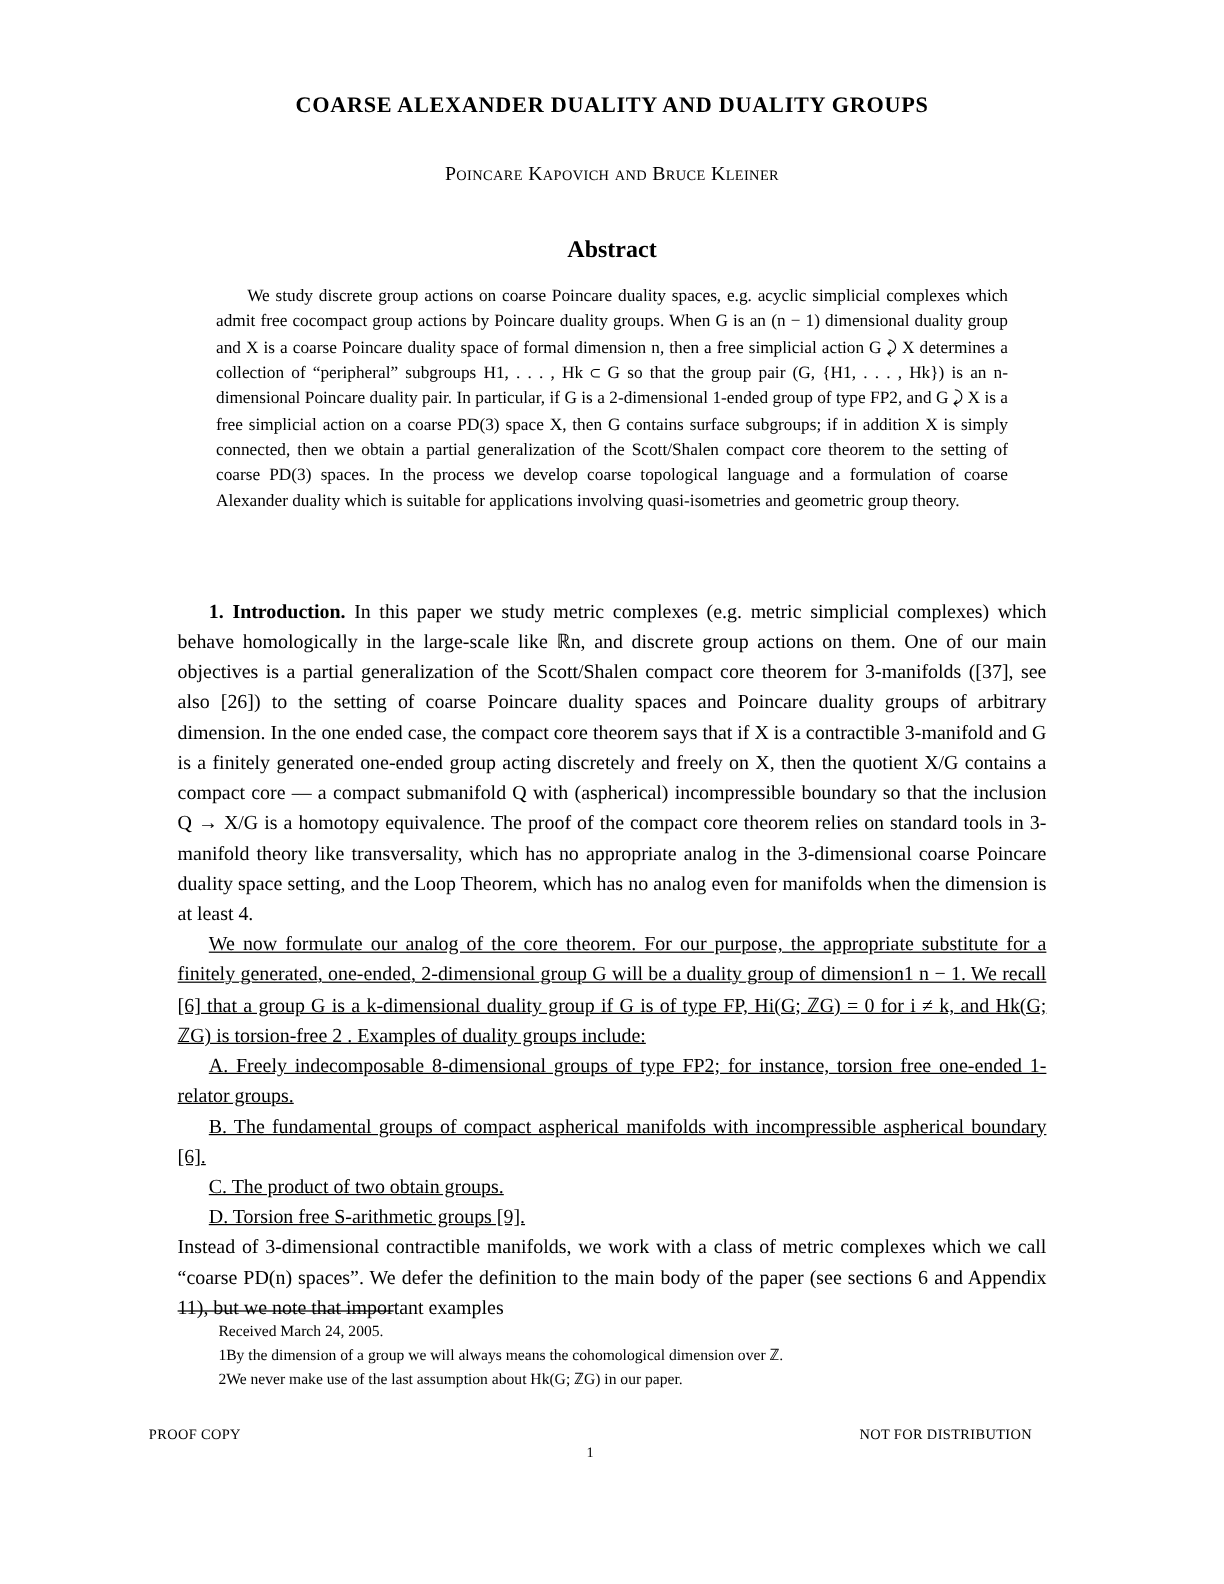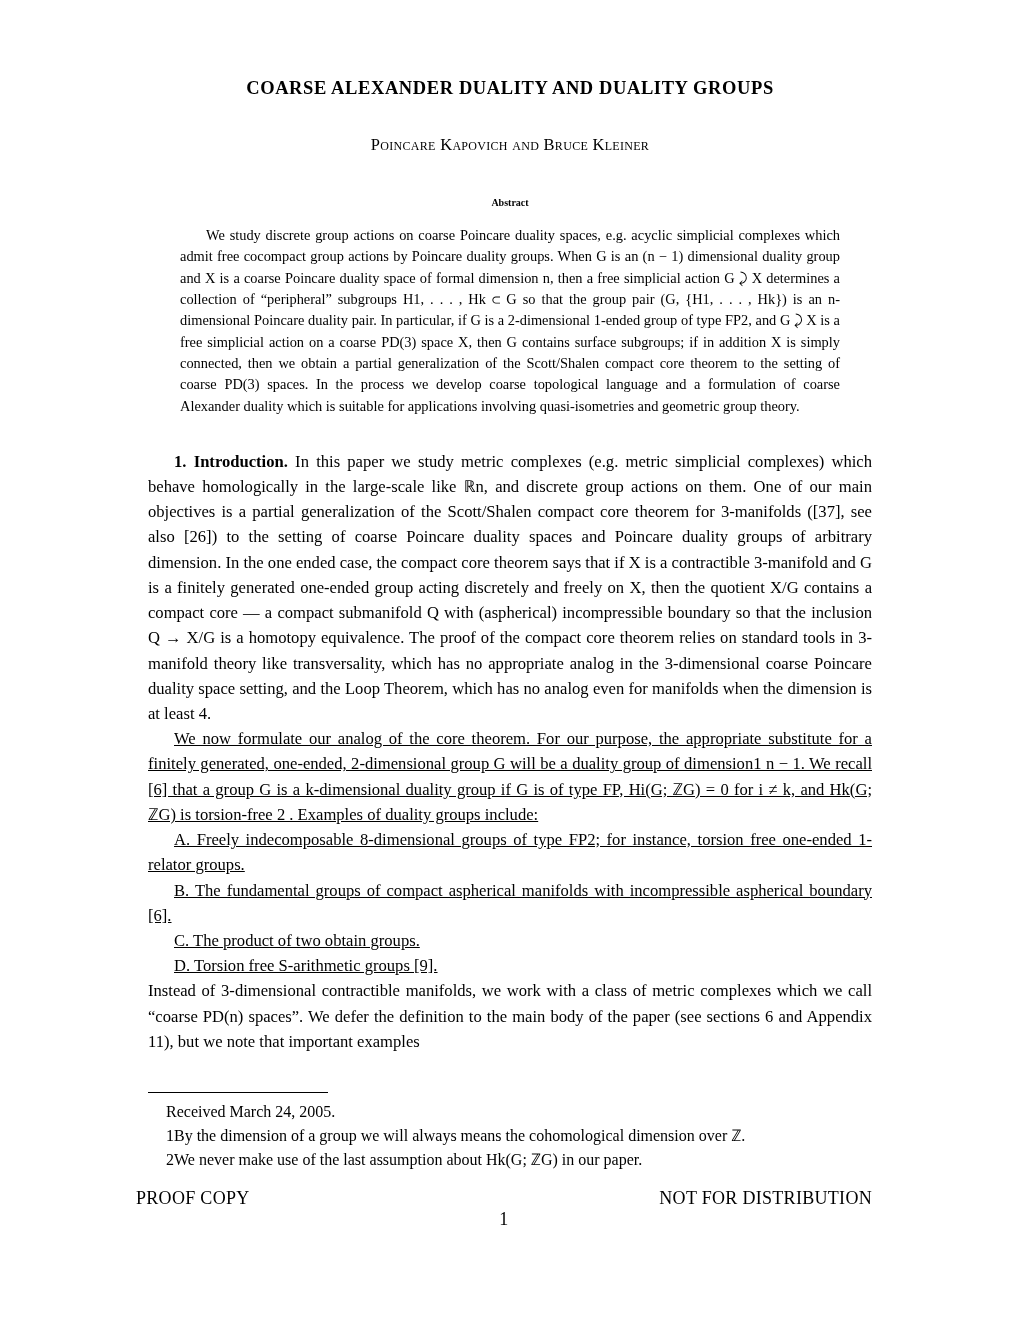--- a/index.html
+++ b/index.html
@@ -37,67 +37,67 @@
   }
   .authors {
     text-align: center;
     font-size: 16.5px;
     margin: 0 0 42px 0;
     letter-spacing: 0.3px;
   }
   .authors .sc { font-variant: small-caps; }
   .abstract-head {
     text-align: center;
-    font-size: 10px;
+    font-size: 20px;
     font-weight: bold;
     margin: 0 0 14px 0;
   }
   .abstract-body {
     margin: 17px auto;
     width: 660px;
     font-size: 14.4px;
     line-height: 1.48;
     text-align: justify;
     text-justify: inter-word;
   }
   .abstract-body p { margin: 0; text-indent: 26px; }
   .body-text {
-    margin-top: 32px;
+    margin-top: 68px;
     font-size: 16.6px;
     line-height: 1.52;
     text-align: justify;
     text-justify: inter-word;
   }
   .body-text p { margin: 0 0 0 0; }
   .body-text p.indent { text-indent: 26px; text-decoration: underline; }
   .body-text p.hang { text-indent: 26px; }
   .secnum { font-weight: bold; }
   .footnote-rule {
     position: absolute;
     left: 148px;
     top: 1092px;
     width: 180px;
     height: 1px;
     background: #000;
   }
   .footnotes {
     position: absolute;
-    left: 148px;
+    left: 164px;
     top: 1100px;
     width: 724px;
-    font-size: 16px;
+    font-size: 13px;
     line-height: 1.45;
   }
   .footnotes p { margin: 0 0 1px 0; text-indent: 18px; }
   .footer {
     position: absolute;
-    left: 136px;
+    left: 124px;
     top: 1188px;
     width: 736px;
-    font-size: 18px;
+    font-size: 12px;
     letter-spacing: 0.3px;
   }
   .footer .row {
     display: flex;
     justify-content: space-between;
     align-items: baseline;
   }
   .footer .center { position: absolute; left: 0; right: 0; text-align: center; }
   .footer-wrap { position: relative; }
 </style>

